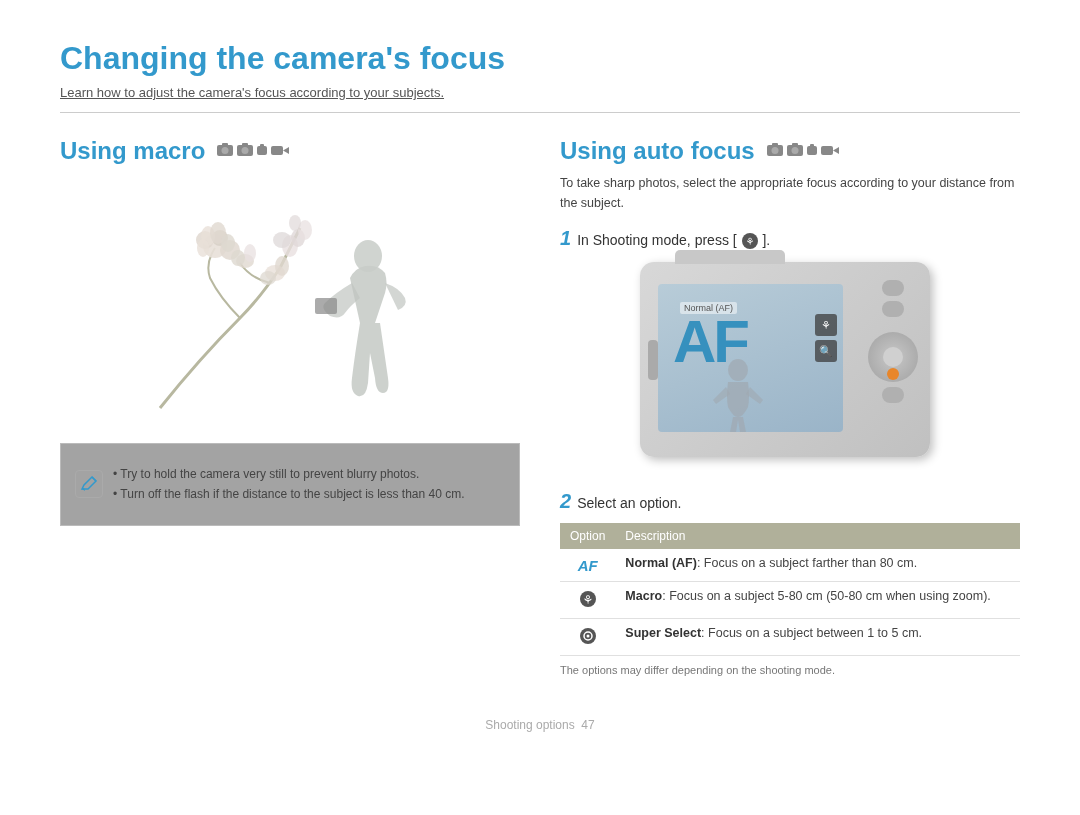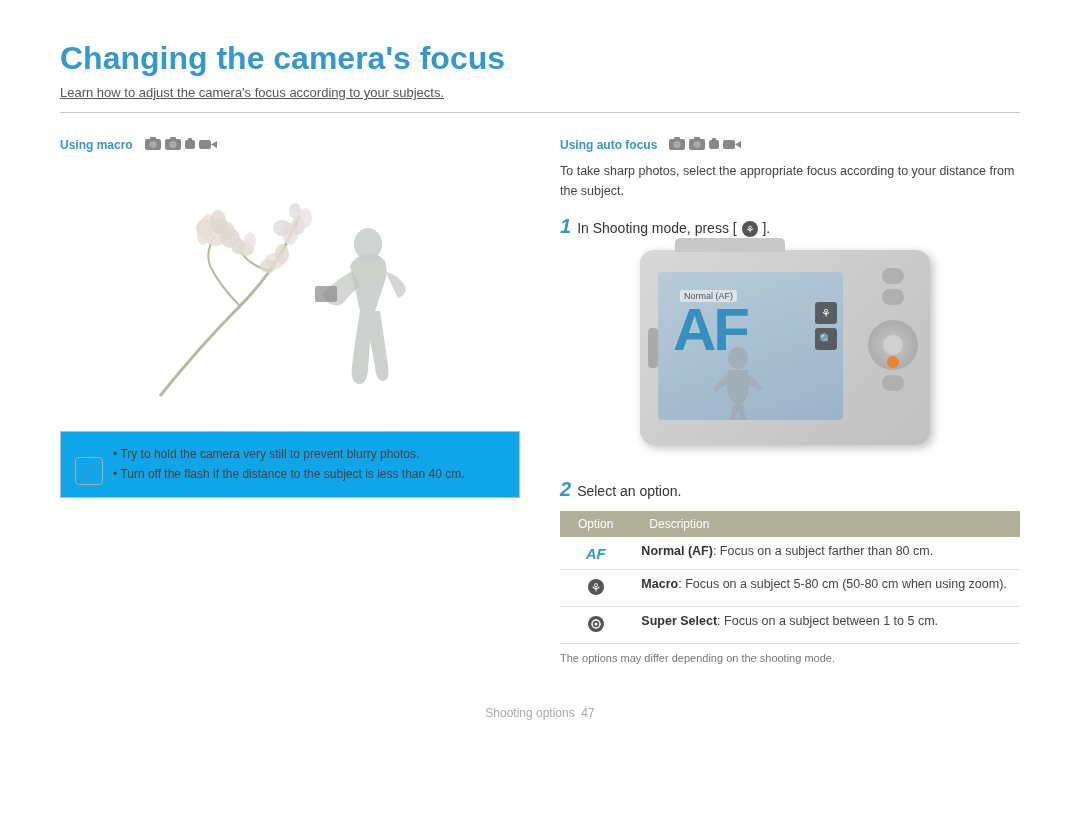--- a/index.html
+++ b/index.html
@@ -36,21 +36,21 @@
     .two-col {
       display: flex;
       gap: 40px;
     }
 
     .col-left, .col-right {
       flex: 1;
     }
 
     .section-title {
-      font-size: 12px;
+      font-size: 24px;
       font-weight: bold;
       color: #3399cc;
       margin-bottom: 8px;
       display: flex;
       align-items: center;
       gap: 6px;
     }
 
     .section-desc {
       font-size: 12.5px;
@@ -70,26 +70,26 @@
     }
 
     .macro-illustration svg {
       width: 340px;
       height: 250px;
     }
 
     
     .tips-box {
       border: 1px solid #bbb;
-      padding: 12px 14px;
+      padding: 20px 14px;
       display: flex;
       gap: 10px;
-      align-items: flex-end;
+      align-items: center;
       margin-top: 10px;
-      background: #0ea5e9;
+      background: #a3a3a3;
     }
 
     .tips-icon {
       flex-shrink: 0;
       width: 28px;
       height: 28px;
       border: 1.5px solid #aaa;
       border-radius: 4px;
       display: flex;
       align-items: center;
@@ -144,21 +144,21 @@
       width: 100%;
       border-collapse: collapse;
       font-size: 12.5px;
     }
 
     .options-table thead tr {
       background: #b0b09a;
     }
 
     .options-table thead th {
-      padding: 6px 18px;
+      padding: 6px 10px;
       text-align: left;
       color: #fff;
       font-weight: normal;
       font-size: 12px;
     }
 
     .options-table tbody tr {
       border-bottom: 1px solid #e0e0e0;
     }
 

